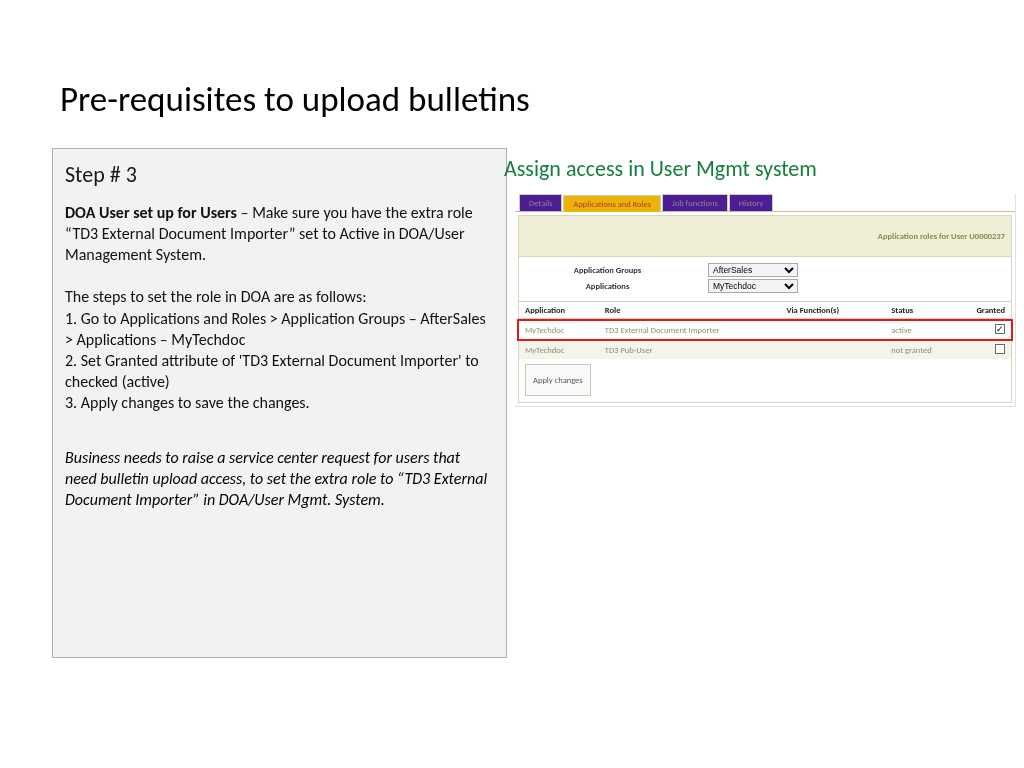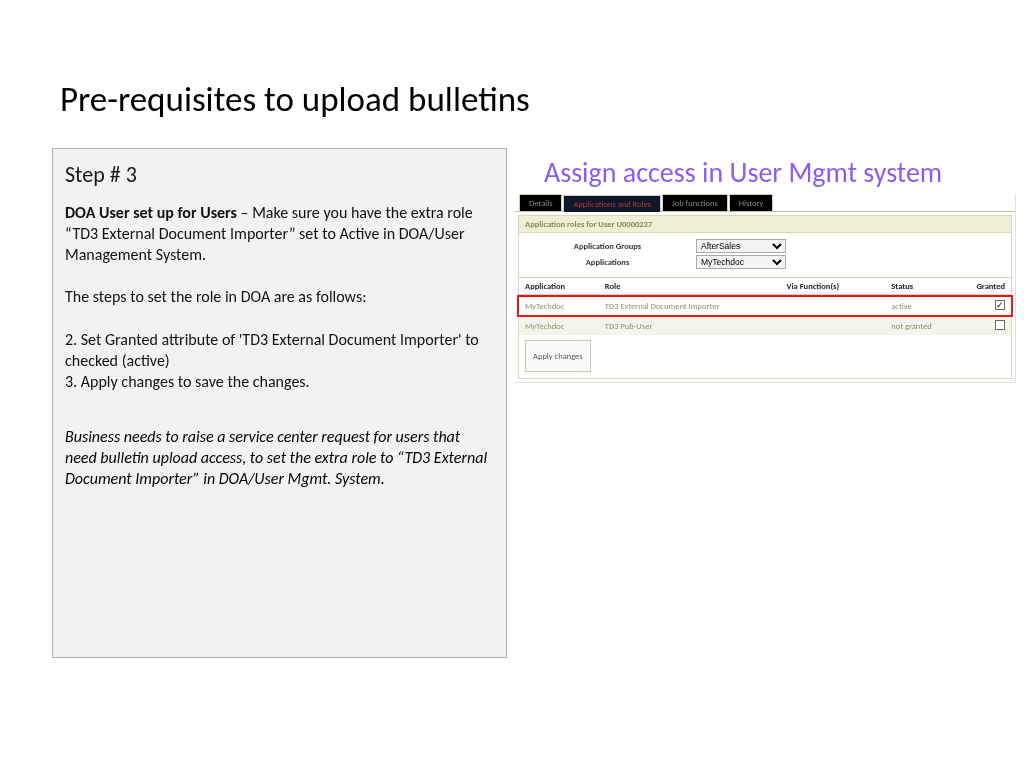--- a/index.html
+++ b/index.html
@@ -48,24 +48,24 @@
   }
   .body-text .bold { font-weight: 700; margin-top: 42px; }
   .italic-note {
     font-style: italic;
     font-size: 16px;
     line-height: 1.32;
     margin-top: 34px;
   }
   .right-caption {
     position: absolute;
-    left: 544px;
+    left: 504px;
     top: 155px;
-    font-size: 28px;
-    color: #8b5cf6;
+    font-size: 22px;
+    color: #15803d;
   }
   .screenshot {
     position: absolute;
     left: 515px;
     top: 194px;
     width: 501px;
     font-size: 8.5px;
     color: #444;
     border-right: 1px solid #e0e0e0;
     border-bottom: 1px solid #e0e0e0;
@@ -81,42 +81,43 @@
     gap: 0;
     padding: 0 4px;
     border-bottom: 1px solid #bfbf9f;
     align-items: flex-end;
   }
   .tab {
     border: 1px solid #cfcfb8;
     border-bottom: none;
     padding: 3px 9px;
     font-size: 8.5px;
-    background: #000000;
+    background: #4c1d95;
     color: #888;
     margin-right: 1px;
   }
   .tab.active {
     color: #b33a2a;
-    background: #0f172a;
+    background: #eab308;
     position: relative;
     top: 1px;
   }
   .panel {
     border: 1px solid #d8d7be;
     margin: 3px 3px 3px 3px;
     background: #fff;
   }
   .panel-head {
     background: #efeed7;
     color: #8a8950;
     font-weight: 700;
     font-size: 8.5px;
-    padding: 3px 6px;
+    padding: 15px 6px;
     border-bottom: 1px solid #d8d7be;
+    text-align: right;
   }
   .form-rows {
     padding: 4px 6px 6px 6px;
   }
   .form-row {
     display: flex;
     align-items: center;
     justify-content: flex-start;
     gap: 6px;
     margin: 2px 0;
@@ -127,20 +128,21 @@
     font-weight: 700;
     font-size: 8.5px;
     color: #333;
   }
   .form-row select {
     font-size: 8.5px;
     height: 14px;
     width: 90px;
     border: 1px solid #aaa;
     background: #f4f4f4;
+    margin-left: 12px;
   }
   .grid-header, .grid-row {
     display: flex;
     align-items: center;
     font-size: 8.5px;
   }
   .grid-header {
     border-top: 1px solid #d0d0b8;
     border-bottom: 1px solid #d0d0b8;
     font-weight: 700;
@@ -189,21 +191,21 @@
 <div class="slide">
 
   <div class="title">Pre-requisites to upload bulletins</div>
 
   <div class="left-panel">
     <div class="step-heading">Step # 3</div>
     <div class="body-text">
       <span class="bold">DOA User set up for Users</span><span> – Make sure you have the extra role “TD3 External Document Importer” set to Active in DOA/User Management System.</span>
       <br><br>
       <span>The steps to set the role in DOA are as follows:</span><br>
-      <br>
+      <span>1. Go to Applications and Roles &gt; Application Groups – AfterSales &gt; Applications – MyTechdoc</span><br>
       <span>2. Set Granted attribute of 'TD3 External Document Importer' to checked (active)</span><br>
       <span>3. Apply changes to save the changes.</span>
     </div>
     <div class="italic-note">Business needs to raise a service center request for users that need bulletin upload access, to set the extra role to “TD3 External Document Importer” in DOA/User Mgmt. System.</div>
   </div>
 
   <div class="right-caption">Assign access in User Mgmt system</div>
 
   <div class="screenshot">
     <div class="tabs">

